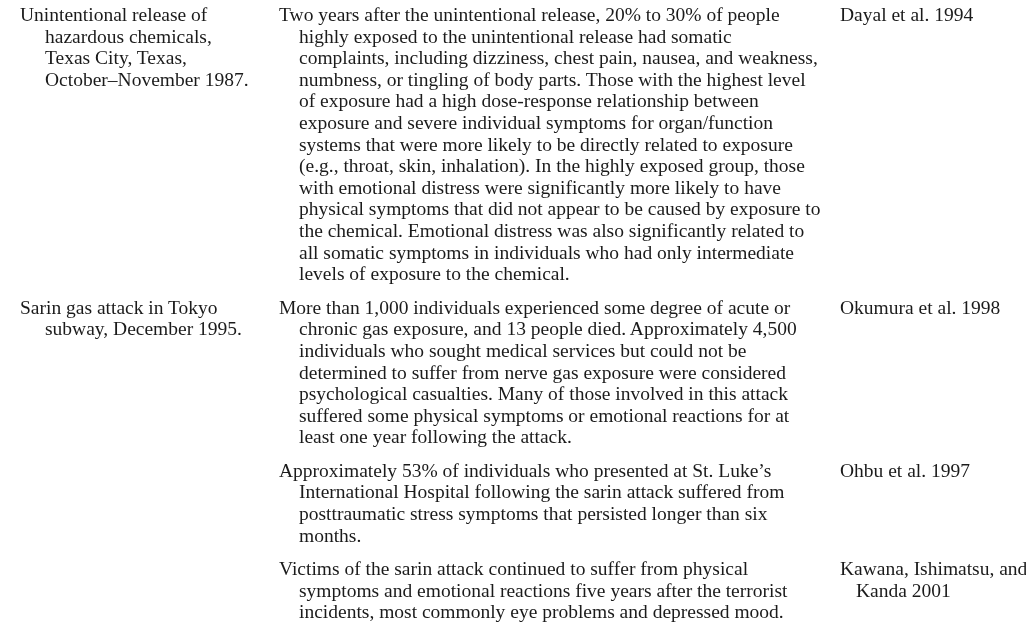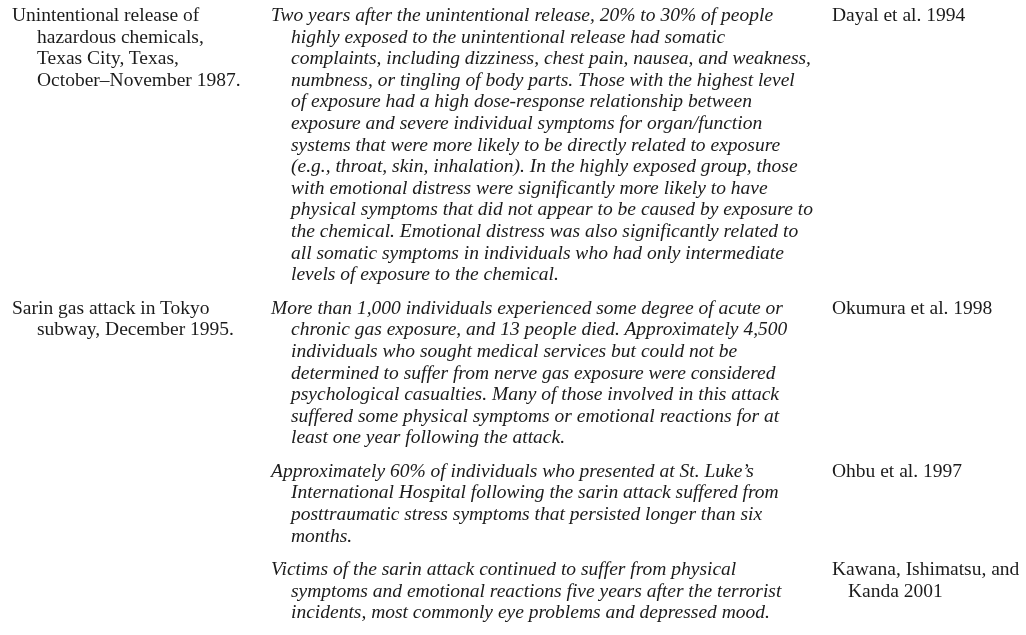--- a/index.html
+++ b/index.html
@@ -13,34 +13,33 @@
     font-family: "Liberation Serif", "DejaVu Serif", serif;
     font-size: 19.5px;
     line-height: 21.6px;
     color: #1b1b1b;
   }
   .findings-table {
     display: grid;
     grid-template-columns: 259px 561px 206px;
     row-gap: 12px;
     align-items: start;
-    padding: 4px 0 0 12px;
+    padding: 4px 0 0 20px;
   }
   .trow { display: contents; }
   
   .event-cell {
     padding-left: 25px;
     padding-right: 19px;
     text-indent: -25px;
   }
   .finding-cell {
     padding-left: 20px;
     padding-right: 18px;
     text-indent: -20px;
-    font-style: italic;
   }
   .citation-cell {
     padding-left: 16px;
     padding-right: 10px;
     text-indent: -16px;
   }
 </style>
 </head>
 <body>
 
@@ -53,21 +52,21 @@
   </div>
 
   <div class="trow">
     <div class="event-cell">Sarin gas attack in Tokyo subway, December 1995.</div>
     <div class="finding-cell">More than 1,000 individuals experienced some degree of acute or chronic gas exposure, and 13 people died. Approximately 4,500 individuals who sought medical services but could not be determined to suffer from nerve gas exposure were considered psychological casualties. Many of those involved in this attack suffered some physical symptoms or emotional reactions for at least one year following the attack.</div>
     <div class="citation-cell">Okumura et al. 1998</div>
   </div>
 
   <div class="trow">
     <div class="event-cell"></div>
-    <div class="finding-cell">Approximately 60% of individuals who presented at St. Luke’s International Hospital following the sarin attack suffered from posttraumatic stress symptoms that persisted longer than six months.</div>
+    <div class="finding-cell">Approximately 53% of individuals who presented at St. Luke’s International Hospital following the sarin attack suffered from posttraumatic stress symptoms that persisted longer than six months.</div>
     <div class="citation-cell">Ohbu et al. 1997</div>
   </div>
 
   <div class="trow">
     <div class="event-cell"></div>
     <div class="finding-cell">Victims of the sarin attack continued to suffer from physical symptoms and emotional reactions five years after the terrorist incidents, most commonly eye problems and depressed mood.</div>
     <div class="citation-cell">Kawana, Ishimatsu, and Kanda 2001</div>
   </div>
 
 </div>

